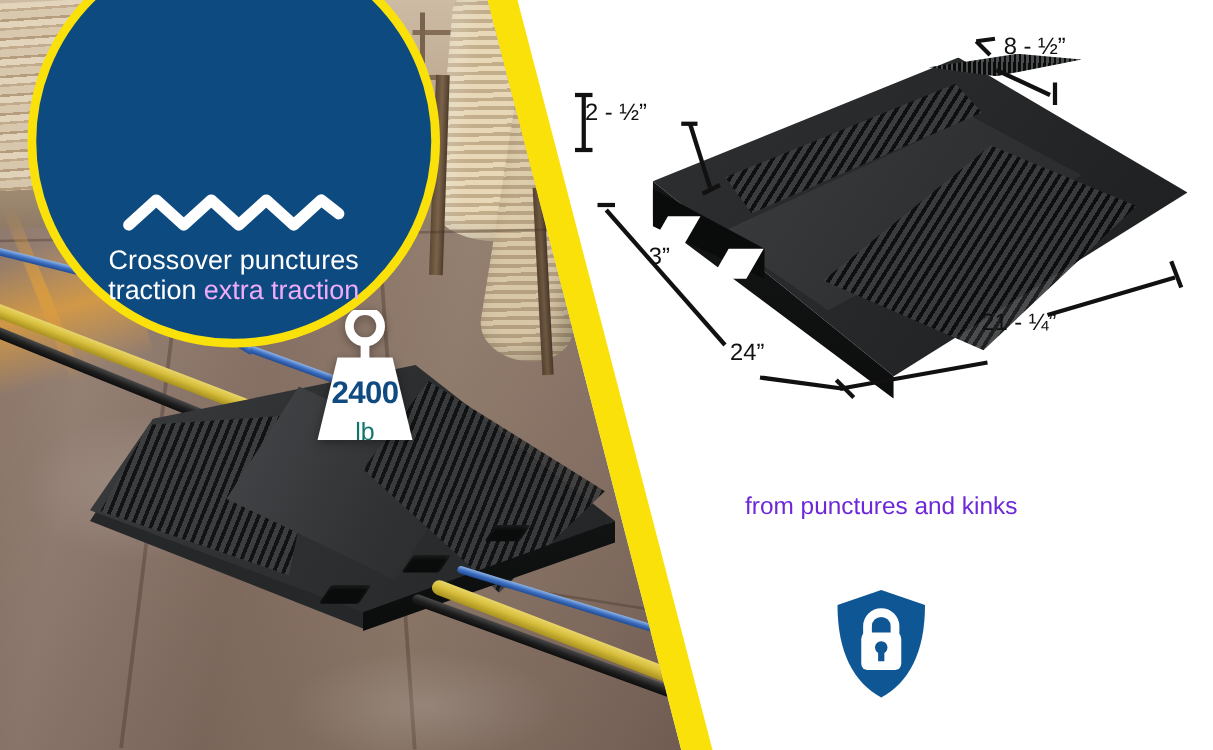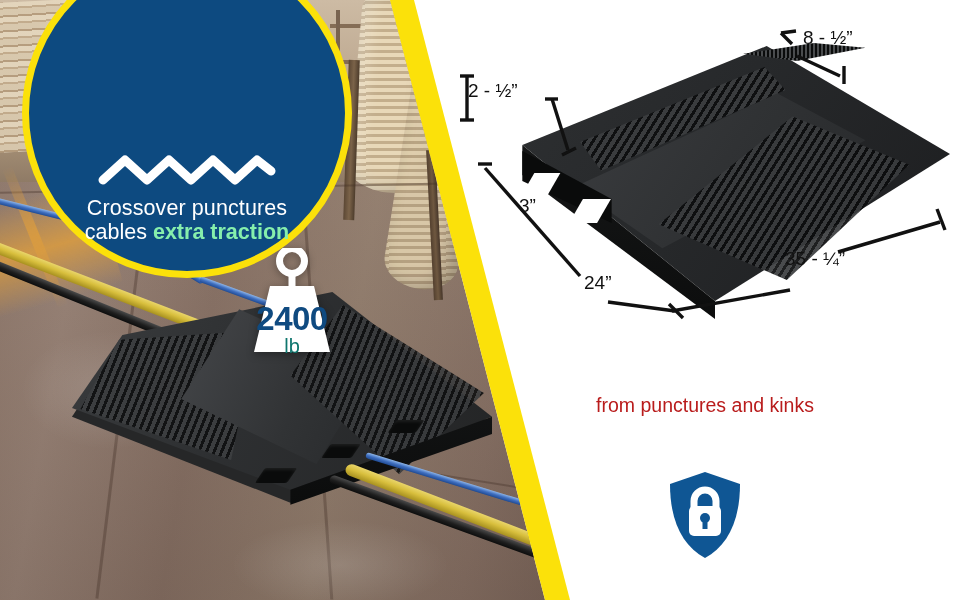--- a/index.html
+++ b/index.html
@@ -167,32 +167,32 @@
     text-align:center;
   }
   #zigzag{width:178px;height:32px;margin-bottom:10px;}
   .badge-line1{
     color:#ffffff;font-size:21.5px;letter-spacing:.1px;line-height:1.12;
     white-space:nowrap;
   }
   .badge-line2{
     font-size:21.5px;line-height:1.18;white-space:nowrap;color:#ffffff;
   }
-  .badge-line2 b{color:#86efac;font-weight:bold;}
+  .badge-line2 b{color:#f0abfc;font-weight:normal;}
 
   
   #capacity{
     position:absolute;left:222px;top:248px;width:140px;height:140px;
     text-align:center;
     filter:drop-shadow(0 2px 4px rgba(0,0,0,.35));
   }
   #weight-svg{display:block;margin:0 auto;}
   .cap-num{
     position:absolute;left:0;top:52px;width:140px;
-    color:#0f4a80;font-size:33px;font-weight:bold;letter-spacing:-.5px;
+    color:#0f4a80;font-size:25px;font-weight:bold;letter-spacing:-.5px;
   }
   .cap-unit{
     position:absolute;left:0;top:88px;width:140px;
     color:#0f766e;font-size:20px;line-height:1;
   }
   .cap-label{
     position:absolute;left:-6px;top:112px;width:152px;
     color:#ffffff;font-size:29px;line-height:1.1;
   }
 
@@ -250,21 +250,21 @@
   
   #dims{position:absolute;left:0;top:0;width:530px;height:600px;}
   .dim-label{
     position:absolute;color:#111;font-size:19px;white-space:nowrap;
     font-family:"Liberation Sans", sans-serif;
   }
 
   
   #bottom-copy{position:absolute;left:0;top:392px;width:530px;text-align:center;}
   .copy-l1{color:#15559a;font-size:20.5px;font-weight:bold;line-height:1.25;letter-spacing:0;}
-  .copy-l2{color:#b91c1c;font-size:19.5px;line-height:1.3;margin-top:1px;}
+  .copy-l2{color:#6d28d9;font-size:19.5px;line-height:1.3;margin-top:1px;}
   #shield-wrap{position:absolute;left:0;top:470px;width:530px;text-align:center;}
 </style>
 </head>
 <body>
 
 <div id="stage">
 
   <div id="photo-panel">
     <div class="floor"></div>
     <div class="backwall"></div>
@@ -322,21 +322,21 @@
       <div class="cap-num">2400</div>
       <div class="cap-unit">lb</div>
     </div>
   </div>
 
   <div id="badge">
     <svg id="zigzag" viewBox="0 0 178 32">
       <polyline points="5,26 27,6 49,26 71,6 93,26 115,6 137,26 159,6 173,17" fill="none" stroke="#ffffff" stroke-width="9" stroke-linecap="round" stroke-linejoin="round"></polyline>
     </svg>
     <div class="badge-line1">Crossover punctures</div>
-    <div class="badge-line2"><span>cables </span><b>extra traction</b></div>
+    <div class="badge-line2"><span>traction </span><b>extra traction</b></div>
   </div>
 
   <svg id="divider" viewBox="0 0 970 600">
     <polygon points="390,0 414,0 570,600 545,600" fill="#fbe10a"></polygon>
   </svg>
 
   <div id="right-panel">
 
     <div id="prod">
       <div class="prod-top"></div>
@@ -374,21 +374,21 @@
         <path d="M232,311 L350,290"></path>
         <path d="M398,252 L500,222"></path>
         <path d="M497,209 L505,230"></path>
       </g>
     </svg>
 
     <div class="dim-label" style="left:363px;top:27px;">8 - ½”</div>
     <div class="dim-label" style="left:28px;top:80px;">2 - ½”</div>
     <div class="dim-label" style="left:79px;top:195px;">3”</div>
     <div class="dim-label" style="left:144px;top:272px;">24”</div>
-    <div class="dim-label" style="left:345px;top:248px;">35 - ¼”</div>
+    <div class="dim-label" style="left:345px;top:248px;">21 - ¼”</div>
 
     <div id="bottom-copy">
       <div class="copy-l2">from punctures and kinks</div>
     </div>
 
     <div id="shield-wrap">
       <svg width="76" height="90" viewBox="0 0 76 90">
         <path d="M38 2 L73 14 C73 52 60 76 38 88 C16 76 3 52 3 14 Z" fill="#0f5694"></path>
         <rect x="22" y="36" width="32" height="30" rx="5" fill="#ffffff"></rect>
         <path d="M27 38 V31 a11 11 0 0 1 22 0 V38" fill="none" stroke="#ffffff" stroke-width="7"></path>

